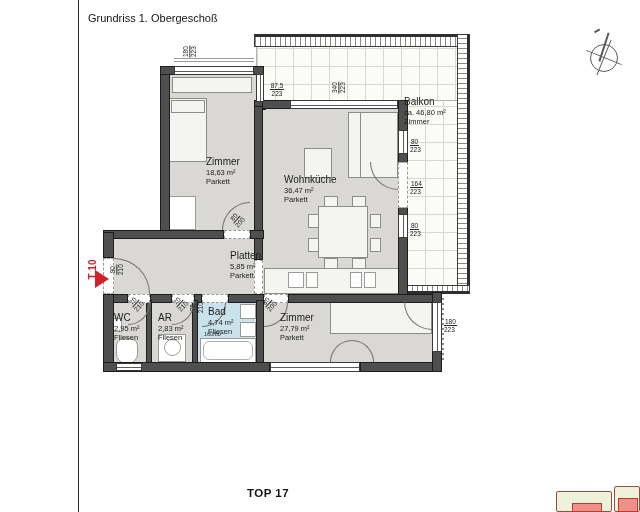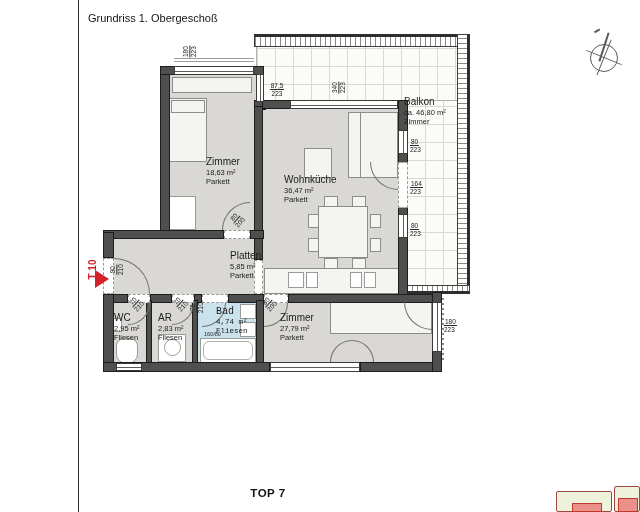--- a/index.html
+++ b/index.html
@@ -242,34 +242,34 @@
   <div class="abs roomlabel" style="left:114px;top:312px;">
     <div class="name">WC</div>
     <div class="meta">2,95 m²</div>
     <div class="meta">Fliesen</div>
   </div>
   <div class="abs roomlabel" style="left:158px;top:312px;">
     <div class="name">AR</div>
     <div class="meta">2,83 m²</div>
     <div class="meta">Fliesen</div>
   </div>
-  <div class="abs roomlabel" style="left:216px;top:306px;font-family:Liberation Mono, monospace;">
+  <div class="abs roomlabel" style="left:208px;top:306px;">
     <div class="name">Bad</div>
     <div class="meta">4,74 m²</div>
     <div class="meta">Fliesen</div>
   </div>
   <div class="abs roomlabel" style="left:280px;top:312px;">
     <div class="name">Zimmer</div>
     <div class="meta">27,79 m²</div>
     <div class="meta">Parkett</div>
   </div>
 
   <div class="abs t10" style="left:76px;top:264px;width:32px;">T 10</div>
   <div class="abs t10-arrow" style="left:95px;top:270px;"></div>
 
-  <div class="abs top10" style="left:218px;top:487px;width:100px;">TOP 7</div>
+  <div class="abs top10" style="left:218px;top:487px;width:100px;">TOP 17</div>
 
   <div class="abs keyplan-green" style="left:556px;top:491px;width:56px;height:21px;"></div>
   <div class="abs keyplan-green" style="left:614px;top:486px;width:26px;height:26px;"></div>
   <div class="abs keyplan-salmon" style="left:572px;top:503px;width:30px;height:9px;"></div>
   <div class="abs keyplan-salmon" style="left:618px;top:498px;width:20px;height:14px;"></div>
 
 </div>
 
 </body></html>

